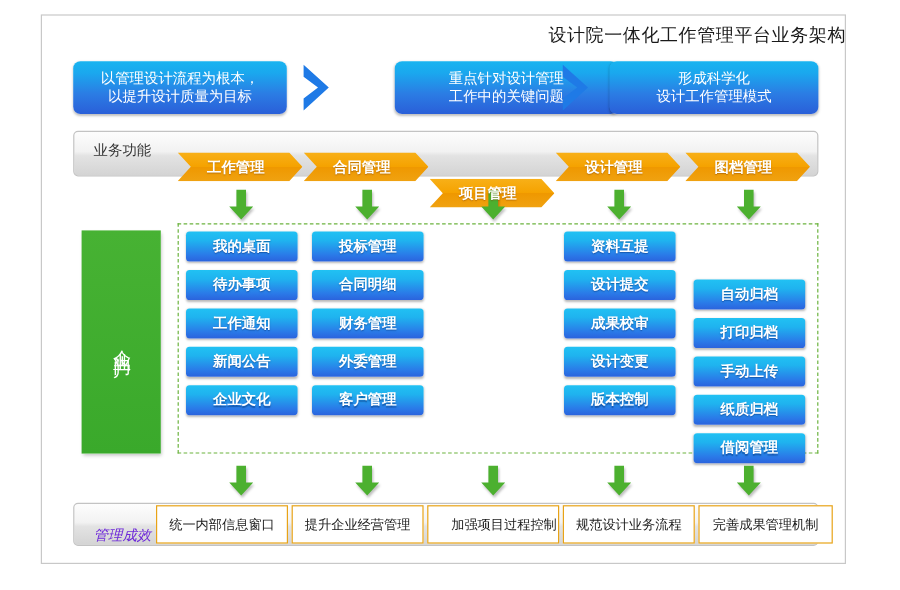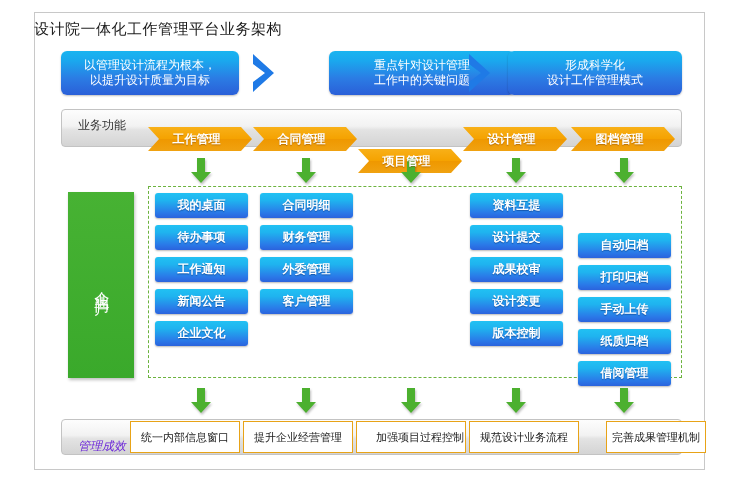--- a/index.html
+++ b/index.html
@@ -13,21 +13,21 @@
 
   
   .frame{
     position:absolute;left:34px;top:12px;width:671px;height:458px;
     border:1px solid #c8c8c8;background:#ffffff;box-sizing:border-box;
   }
 
   
   .title{
     position:absolute;left:34px;top:20px;width:671px;
-    text-align:left;font-size:15px;color:#1a1a1a;letter-spacing:.5px;font-family:Liberation Mono, monospace;
+    text-align:right;font-size:15px;color:#1a1a1a;letter-spacing:.5px;font-family:Liberation Mono, monospace;
   }
 
   
   .banner{position:absolute;left:0;top:0;width:750px;height:492px;pointer-events:none;}
   .goal-box{
     position:absolute;height:44px;border-radius:6px;
     background:linear-gradient(to bottom,#19b4f0 0%,#1aa8ee 22%,#2b7ce4 62%,#2a5fd8 100%);
     box-shadow:0 1px 2px rgba(0,0,0,.25);
     color:#ffffff;font-size:12px;line-height:15px;
     display:flex;align-items:center;justify-content:center;text-align:center;
@@ -280,20 +280,21 @@
   </div>
 
   <div class="col" id="col0">
       <div class="tile">我的桌面</div>
       <div class="tile">待办事项</div>
       <div class="tile">工作通知</div>
       <div class="tile">新闻公告</div>
       <div class="tile">企业文化</div>
     </div>
   <div class="col" id="col1">
+      <div class="tile">投标管理</div>
       <div class="tile">合同明细</div>
       <div class="tile">财务管理</div>
       <div class="tile">外委管理</div>
       <div class="tile">客户管理</div>
     </div>
   <div class="col" id="col3">
       <div class="tile">资料互提</div>
       <div class="tile">设计提交</div>
       <div class="tile">成果校审</div>
       <div class="tile">设计变更</div>
@@ -335,16 +336,16 @@
       </div>
     </div>
 
   <div class="effbar"></div>
   <div class="effbar-label">管理成效</div>
   <div class="effrow" id="effect-row">
       <div class="eff-item" style="left: 0px; width: 110px;">统一内部信息窗口</div>
       <div class="eff-item" style="left: 113px; width: 110px;">提升企业经营管理</div>
       <div class="eff-item" style="left: 226px; width: 110px; padding-left: 18px;">加强项目过程控制</div>
       <div class="eff-item" style="left: 339px; width: 110px;">规范设计业务流程</div>
-      <div class="eff-item" style="left: 476px; width: 100px;">完善成果管理机制</div>
+      <div class="eff-item" style="left: 452px; width: 112px;">完善成果管理机制</div>
     </div>
 
 </div>
 
 </body></html>

